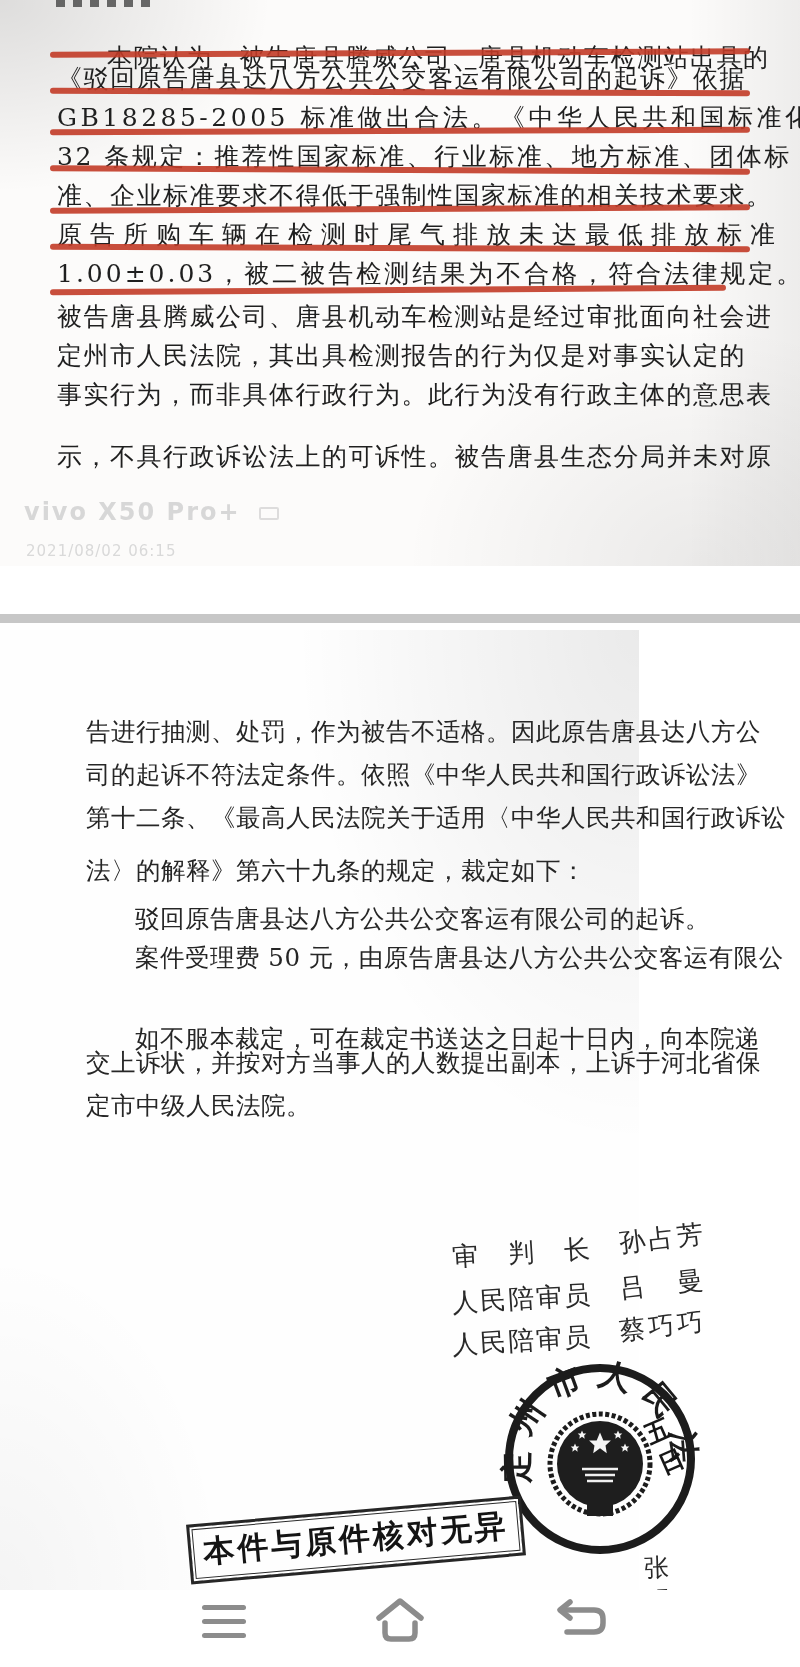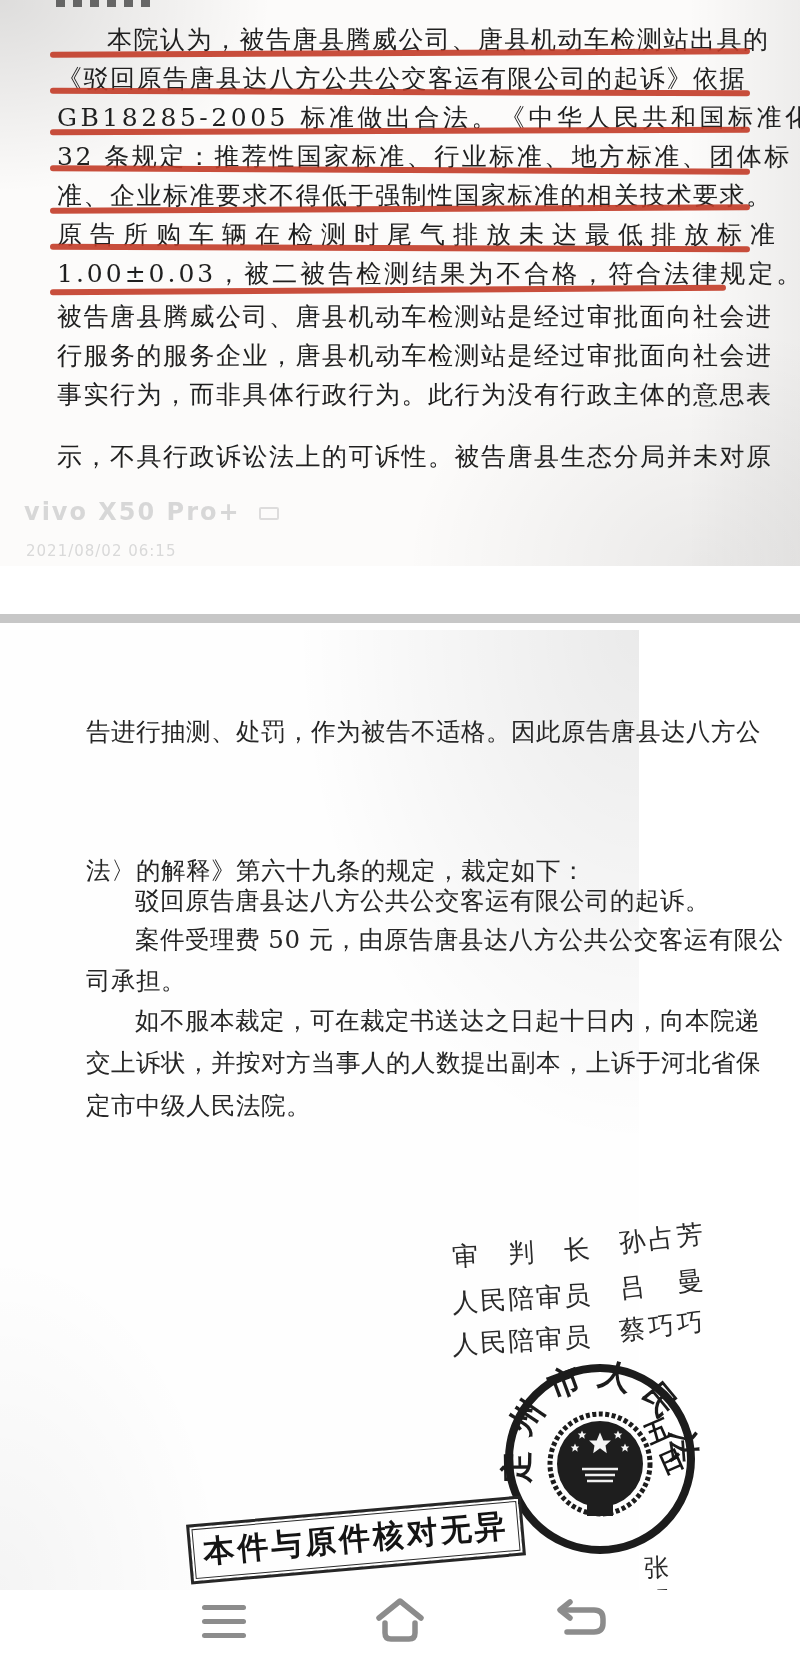--- a/index.html
+++ b/index.html
@@ -10,21 +10,21 @@
   .photo1 { position:absolute; left:0; top:0; width:800px; height:566px;
             background:
               radial-gradient(ellipse at 0% 0%, rgba(0,0,0,0.12), transparent 24%),
               radial-gradient(ellipse at 88% 100%, rgba(0,0,0,0.07), transparent 30%),
               linear-gradient(to left, rgba(0,0,0,0.06), transparent 14%),
               #fcfbfa; }
   .topcut { position:absolute; left:56px; top:0; width:100px; height:7px; opacity:.75;
             background:repeating-linear-gradient(90deg,#3a3a3a 0 9px, transparent 9px 17px); }
   .p1line { position:absolute; left:57px; width:692px; font-size:25px; color:#1f1f1f;
             letter-spacing:1.5px; white-space:nowrap; font-weight:500; }
-  .ind { text-indent:2em; }
+  .ind { text-indent:2em;margin-top:18px; }
   .sp25 { letter-spacing:2.5px; } .sp35 { letter-spacing:3.5px; }
   .sp3 { letter-spacing:3px; }   .sp8 { letter-spacing:8px; }
   .redline { position:absolute; left:50px; width:700px; height:6px;
              background:#c23b27; border-radius:3px; opacity:.9; }
   .wm1 { position:absolute; left:24px; top:498px; font-family:"DejaVu Sans", sans-serif;
          font-size:24px; font-weight:bold; letter-spacing:2px; color:#cfcfcf; opacity:.8; }
   .cam { display:inline-block; width:20px; height:13px; border:2px solid #d4d4d4;
          border-radius:2px; margin-left:8px; }
   .wm2 { position:absolute; left:26px; top:542px; font-family:"DejaVu Sans", sans-serif;
          font-size:15px; letter-spacing:1px; color:#d9d9d9; }
@@ -66,21 +66,21 @@
   <div class="topcut"></div>
 
   <div class="p1line ind" style="top:23px">本院认为，被告唐县腾威公司、唐县机动车检测站出具的</div>
   <div class="p1line" style="top:62px">《驳回原告唐县达八方公共公交客运有限公司的起诉》依据</div>
   <div class="p1line sp35" style="top:101px">GB18285-2005 标准做出合法。《中华人民共和国标准化法》第</div>
   <div class="p1line sp25" style="top:140px">32 条规定：推荐性国家标准、行业标准、地方标准、团体标</div>
   <div class="p1line" style="top:179px">准、企业标准要求不得低于强制性国家标准的相关技术要求。</div>
   <div class="p1line sp8" style="top:218px">原告所购车辆在检测时尾气排放未达最低排放标准</div>
   <div class="p1line sp3" style="top:257px">1.00±0.03，被二被告检测结果为不合格，符合法律规定。但</div>
   <div class="p1line" style="top:300px">被告唐县腾威公司、唐县机动车检测站是经过审批面向社会进</div>
-  <div class="p1line" style="top:339px">行服务的服务企业，唐县机动车检测站是经过审批面向社会进</div>
+  <div class="p1line" style="top:339px">定州市人民法院，其出具检测报告的行为仅是对事实认定的</div>
   <div class="p1line" style="top:378px">事实行为，而非具体行政行为。此行为没有行政主体的意思表</div>
   <div class="p1line" style="top:440px">示，不具行政诉讼法上的可诉性。被告唐县生态分局并未对原</div>
 
   <div class="redline" style="top:50px;  transform:rotate(-0.3deg)"></div>
   <div class="redline" style="top:89px;  transform:rotate(0.2deg)"></div>
   <div class="redline" style="top:128px; transform:rotate(-0.2deg)"></div>
   <div class="redline" style="top:167px; transform:rotate(0.3deg)"></div>
   <div class="redline" style="top:206px; transform:rotate(-0.3deg)"></div>
   <div class="redline" style="top:245px; transform:rotate(0.2deg)"></div>
   <div class="redline" style="top:287px; width:676px; transform:rotate(-0.4deg)"></div>
@@ -89,24 +89,25 @@
     <span>vivo X50 Pro+</span>
     <span class="cam"></span>
   </div>
   <div class="wm2">2021/08/02 06:15</div>
 </div>
 
 <div class="divider" style="background:#c7c7c7"></div>
 
 <div class="photo2">
   <div class="p2line" style="top:85px">告进行抽测、处罚，作为被告不适格。因此原告唐县达八方公</div>
+  <div class="p2line" style="top:128px">司的起诉不符法定条件。依照《中华人民共和国行政诉讼法》</div>
+  <div class="p2line" style="top:171px">第十二条、《最高人民法院关于适用〈中华人民共和国行政诉讼</div>
   <div class="p2line" style="top:224px">法〉的解释》第六十九条的规定，裁定如下：</div>
   <div class="p2line ind" style="top:254px">驳回原告唐县达八方公共公交客运有限公司的起诉。</div>
   <div class="p2line ind" style="top:293px">案件受理费 50 元，由原告唐县达八方公共公交客运有限公</div>
-  <div class="p2line" style="top:334px">司承担。</div>
   <div class="p2line ind" style="top:374px">如不服本裁定，可在裁定书送达之日起十日内，向本院递</div>
   <div class="p2line" style="top:416px">交上诉状，并按对方当事人的人数提出副本，上诉于河北省保</div>
   <div class="p2line" style="top:459px">定市中级人民法院。</div>
 
   <div class="sigrow" style="top:602px">
     <span class="sigrole">审　判　长</span><span class="signame">孙占芳</span>
   </div>
   <div class="sigrow" style="top:648px">
     <span class="sigrole">人民陪审员</span><span class="signame">吕　曼</span>
   </div>

